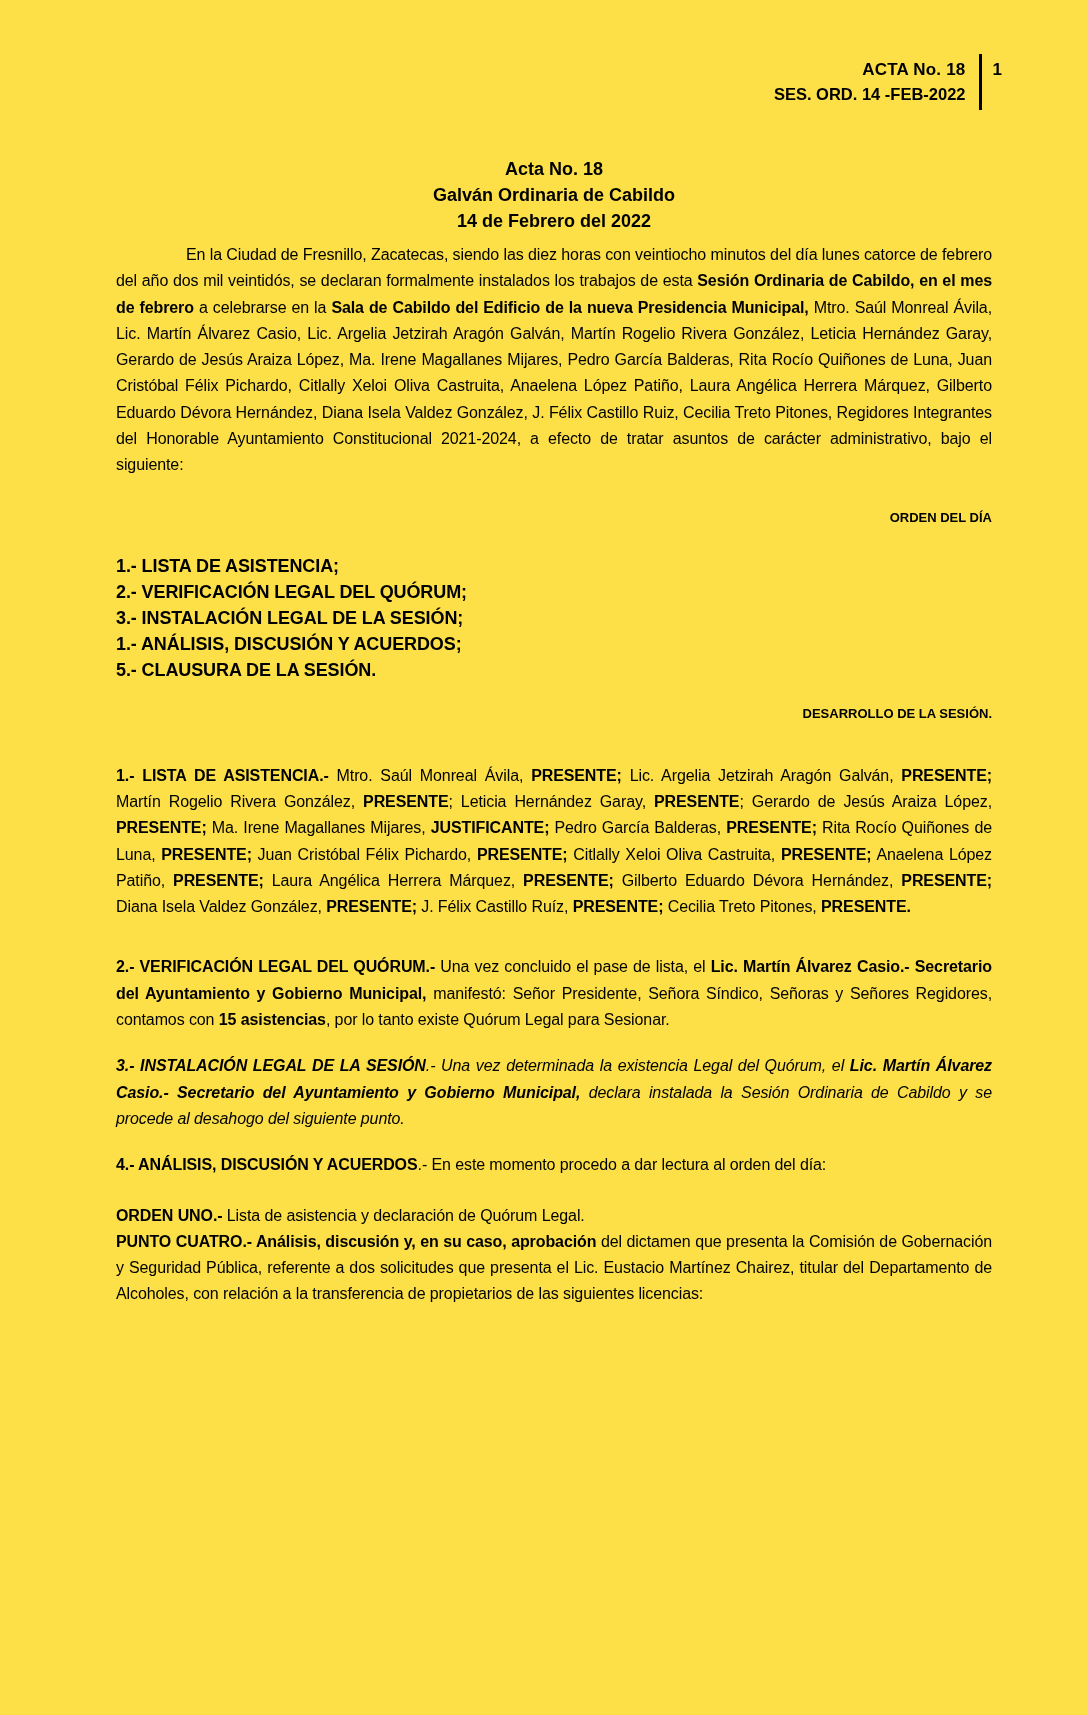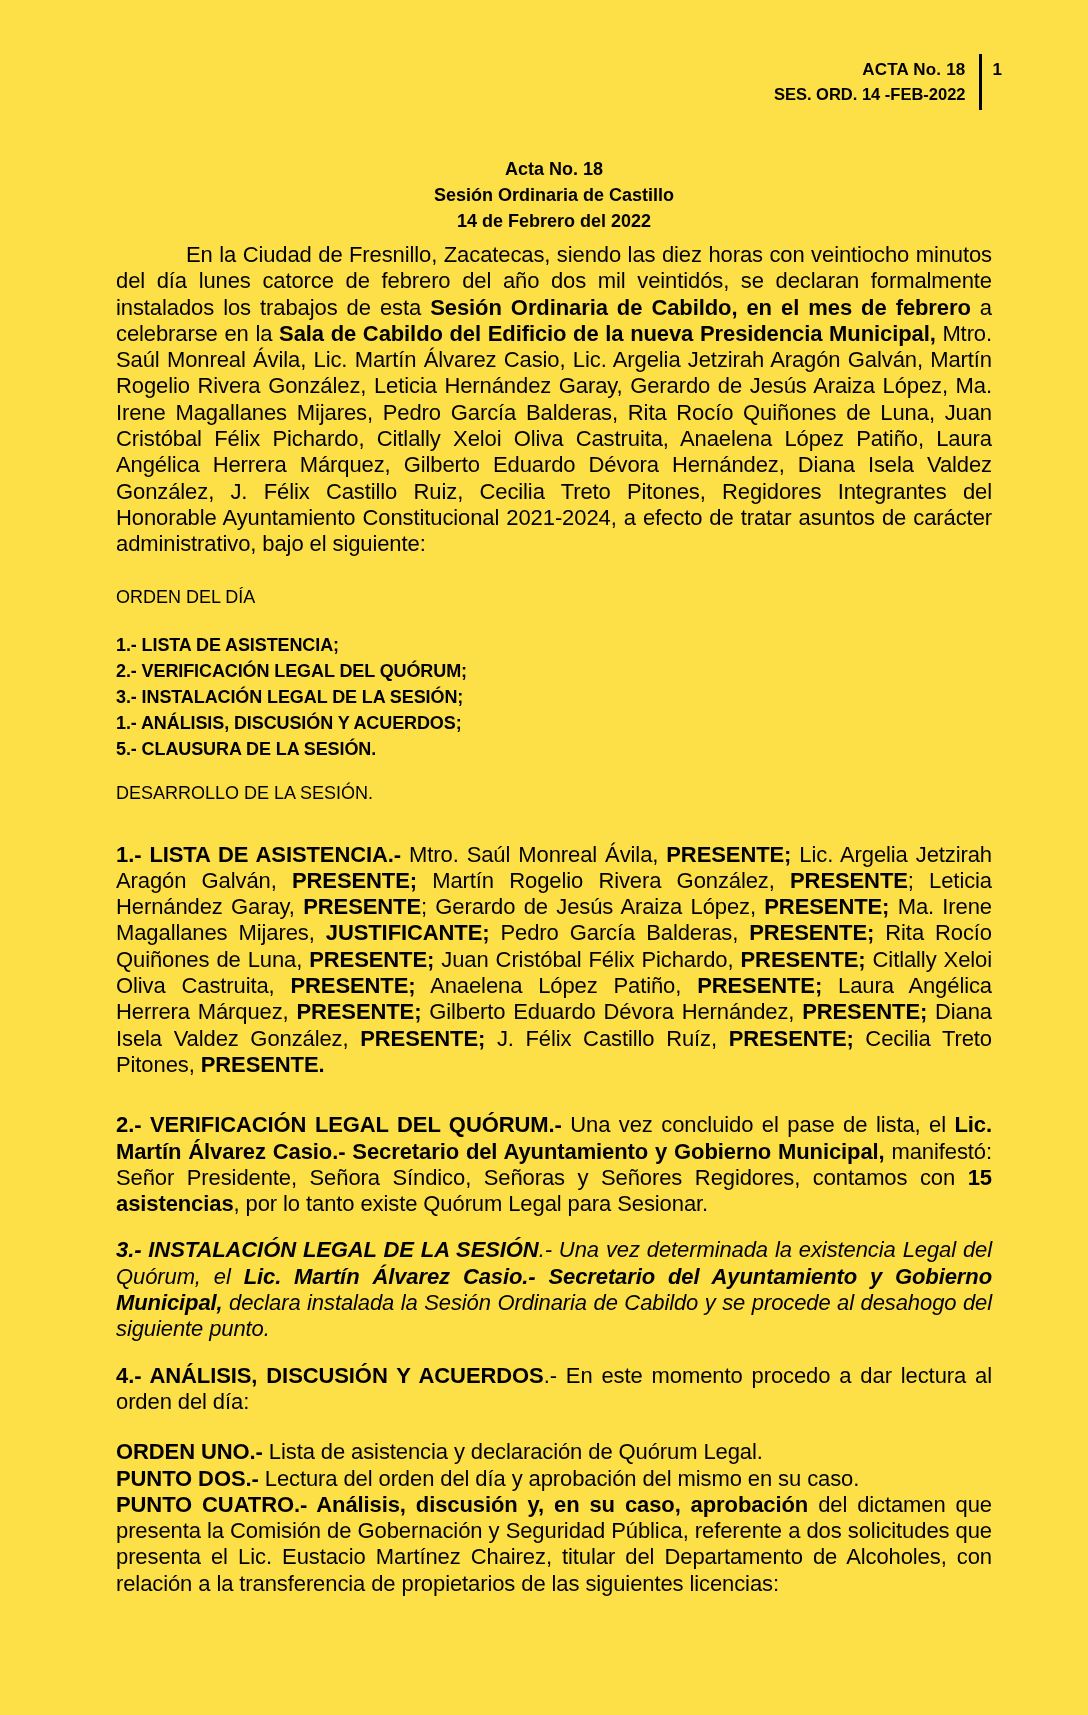--- a/index.html
+++ b/index.html
@@ -26,30 +26,30 @@
   .hdr-line2 { font-weight: bold; font-size: 16.5px; line-height: 25px; }
   .hdr-rule { width: 3px; background: #000; margin: 0 11px 0 13px; height: 56px; }
   .hdr-page { font-weight: bold; font-size: 17px; line-height: 25px; padding-top: 3px; }
   
   .title {
     text-align: center; font-weight: bold; font-size: 18px; line-height: 26px;
     margin-top: 46px;
   }
   
   .para {
-    font-size: 22px; line-height: 26.3px;
+    font-size: 16px; line-height: 26.3px;
     text-align: justify;
     letter-spacing: -0.1px;
   }
   .para.indent { text-indent: 70px; }
   .para .b, .b { font-weight: bold; }
   .para .u { }
   .intro { margin-top: 8px; }
   .center-head {
-    text-align: left; font-weight: normal; font-size: 18px; line-height: 26px;
+    text-align: right; font-weight: bold; font-size: 13px; line-height: 26px;
   }
   .head-orden { margin-top: 26px; }
   .agenda { margin-top: 22px; }
   .agenda-item { font-weight: bold; font-size: 18px; line-height: 26px; letter-spacing: -0.1px; }
   .head-desarrollo { margin-top: 18px; }
   .p-asistencia { margin-top: 36px; }
   .p-quorum { margin-top: 34px; }
   .p-instalacion { margin-top: 20px; font-style: italic; }
   .p-analisis { margin-top: 20px; }
   .puntos { margin-top: 24px; }
@@ -64,21 +64,21 @@
     <div class="hdr-text">
       <div class="hdr-line1">ACTA No. 18</div>
       <div class="hdr-line2">SES. ORD. 14 -FEB-2022</div>
     </div>
     <div class="hdr-rule"></div>
     <div class="hdr-page">1</div>
   </header>
 
   <div class="title">
     <div>Acta No. 18</div>
-    <div>Sesión Ordinaria de Castillo</div>
+    <div>Galván Ordinaria de Cabildo</div>
     <div>14 de Febrero del 2022</div>
   </div>
 
   <p class="para indent intro"><span>En la Ciudad de Fresnillo, Zacatecas, siendo las diez horas con veintiocho  minutos del día lunes catorce de febrero del año dos mil veintidós, se declaran formalmente instalados los trabajos de esta </span><span class="b">Sesión Ordinaria de Cabildo, en el mes de febrero</span><span> a celebrarse en la </span><span class="b">Sala de Cabildo del Edificio de la nueva Presidencia Municipal,</span><span> Mtro. Saúl Monreal Ávila, Lic. Martín Álvarez Casio, Lic. Argelia Jetzirah Aragón Galván, Martín Rogelio Rivera González, Leticia Hernández Garay, Gerardo de Jesús Araiza López, Ma. Irene Magallanes Mijares, Pedro García Balderas, Rita Rocío Quiñones de Luna, Juan Cristóbal Félix Pichardo, Citlally Xeloi Oliva Castruita, Anaelena López Patiño, Laura Angélica Herrera Márquez, Gilberto Eduardo Dévora Hernández, Diana Isela Valdez González, J. Félix Castillo Ruiz, Cecilia Treto Pitones, Regidores Integrantes del Honorable Ayuntamiento Constitucional 2021-2024, a efecto de tratar asuntos de carácter administrativo, bajo el siguiente:</span></p>
 
   <h2 class="center-head head-orden">ORDEN DEL DÍA</h2>
 
   <div class="agenda">
     <div class="agenda-item">1.- LISTA DE ASISTENCIA;</div>
     <div class="agenda-item">2.- VERIFICACIÓN LEGAL DEL QUÓRUM;</div>
@@ -92,17 +92,16 @@
   <p class="para p-asistencia"><span class="b">1.- LISTA DE ASISTENCIA.-</span><span> Mtro. Saúl Monreal Ávila, </span><span class="b">PRESENTE;</span><span>  Lic. Argelia Jetzirah Aragón Galván, </span><span class="b">PRESENTE;</span><span>   Martín Rogelio Rivera González, </span><span class="b">PRESENTE</span><span>; Leticia Hernández Garay, </span><span class="b">PRESENTE</span><span>; Gerardo de Jesús Araiza López, </span><span class="b">PRESENTE;</span><span> Ma. Irene Magallanes Mijares, </span><span class="b">JUSTIFICANTE;</span><span> Pedro García Balderas, </span><span class="b">PRESENTE;</span><span> Rita Rocío Quiñones de Luna, </span><span class="b">PRESENTE;</span><span> Juan Cristóbal Félix Pichardo, </span><span class="b">PRESENTE;</span><span> Citlally Xeloi Oliva Castruita, </span><span class="b">PRESENTE;</span><span> Anaelena López Patiño, </span><span class="b">PRESENTE;</span><span> Laura Angélica Herrera Márquez, </span><span class="b">PRESENTE;</span><span> Gilberto Eduardo Dévora Hernández, </span><span class="b">PRESENTE;</span><span> Diana Isela Valdez González, </span><span class="b">PRESENTE;</span><span> J. Félix Castillo Ruíz, </span><span class="b">PRESENTE;</span><span> Cecilia Treto Pitones, </span><span class="b">PRESENTE.</span></p>
 
   <p class="para p-quorum"><span class="b">2.- VERIFICACIÓN LEGAL DEL QUÓRUM.-</span><span> Una vez concluido el pase de lista, el </span><span class="b">Lic. Martín Álvarez Casio.-   Secretario del Ayuntamiento y Gobierno Municipal,</span><span> manifestó: Señor Presidente, Señora Síndico, Señoras y Señores Regidores, contamos con </span><span class="b u">15 asistencias</span><span>, por lo tanto existe Quórum Legal para Sesionar.</span></p>
 
   <p class="para p-instalacion"><span class="b">3.- INSTALACIÓN LEGAL DE LA SESIÓN</span><span>.- Una vez determinada la existencia Legal del Quórum, el </span><span class="b">Lic. Martín Álvarez Casio.- Secretario del Ayuntamiento y Gobierno Municipal,</span><span> declara instalada la Sesión Ordinaria de Cabildo y se procede al desahogo del siguiente punto.</span></p>
 
   <p class="para p-analisis"><span class="b">4.- ANÁLISIS, DISCUSIÓN Y ACUERDOS</span><span>.- En este momento procedo a dar  lectura al orden del día:</span></p>
 
   <div class="puntos">
     <p class="para"><span class="b">ORDEN UNO.-</span><span> Lista de asistencia y declaración de Quórum Legal.</span></p>
-    <p class="para"><span class="b">PUNTO DOS.-</span><span> Lectura del orden del día y aprobación del mismo en su caso.</span></p>
     <p class="para"><span class="b">PUNTO CUATRO.- Análisis, discusión y, en su caso,  aprobación</span><span>  del dictamen que presenta la Comisión de Gobernación y Seguridad Pública, referente a dos solicitudes que presenta el Lic. Eustacio Martínez Chairez, titular del Departamento de Alcoholes, con relación a la transferencia de propietarios de las siguientes licencias:</span></p>
   </div>
 
 </div>
 
 </body></html>

